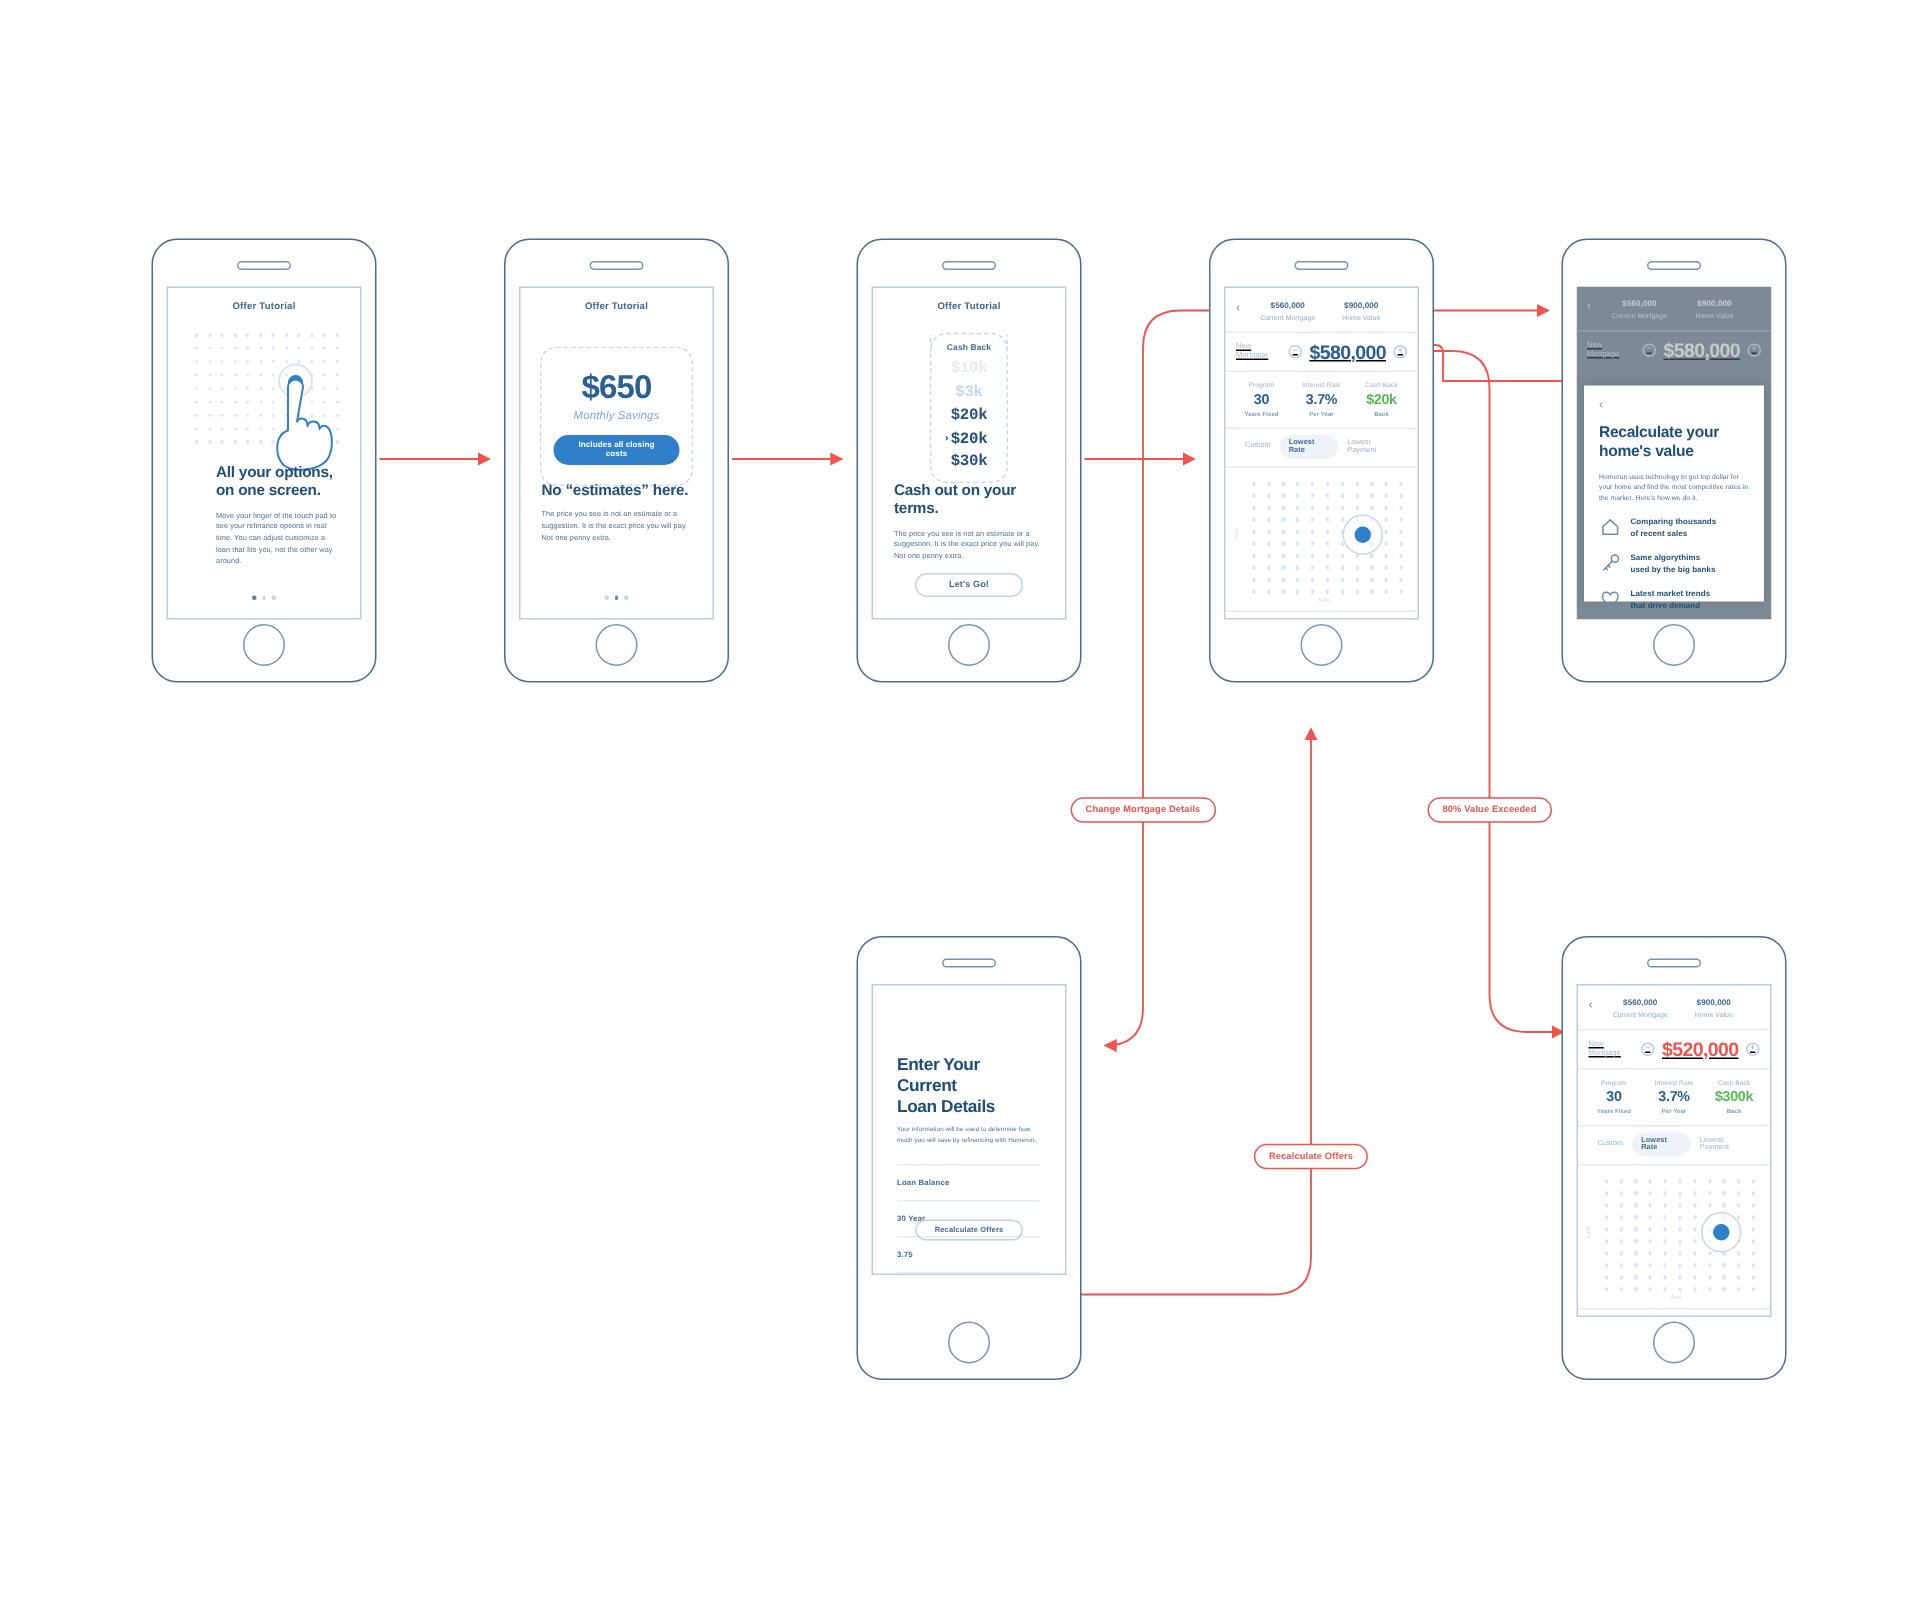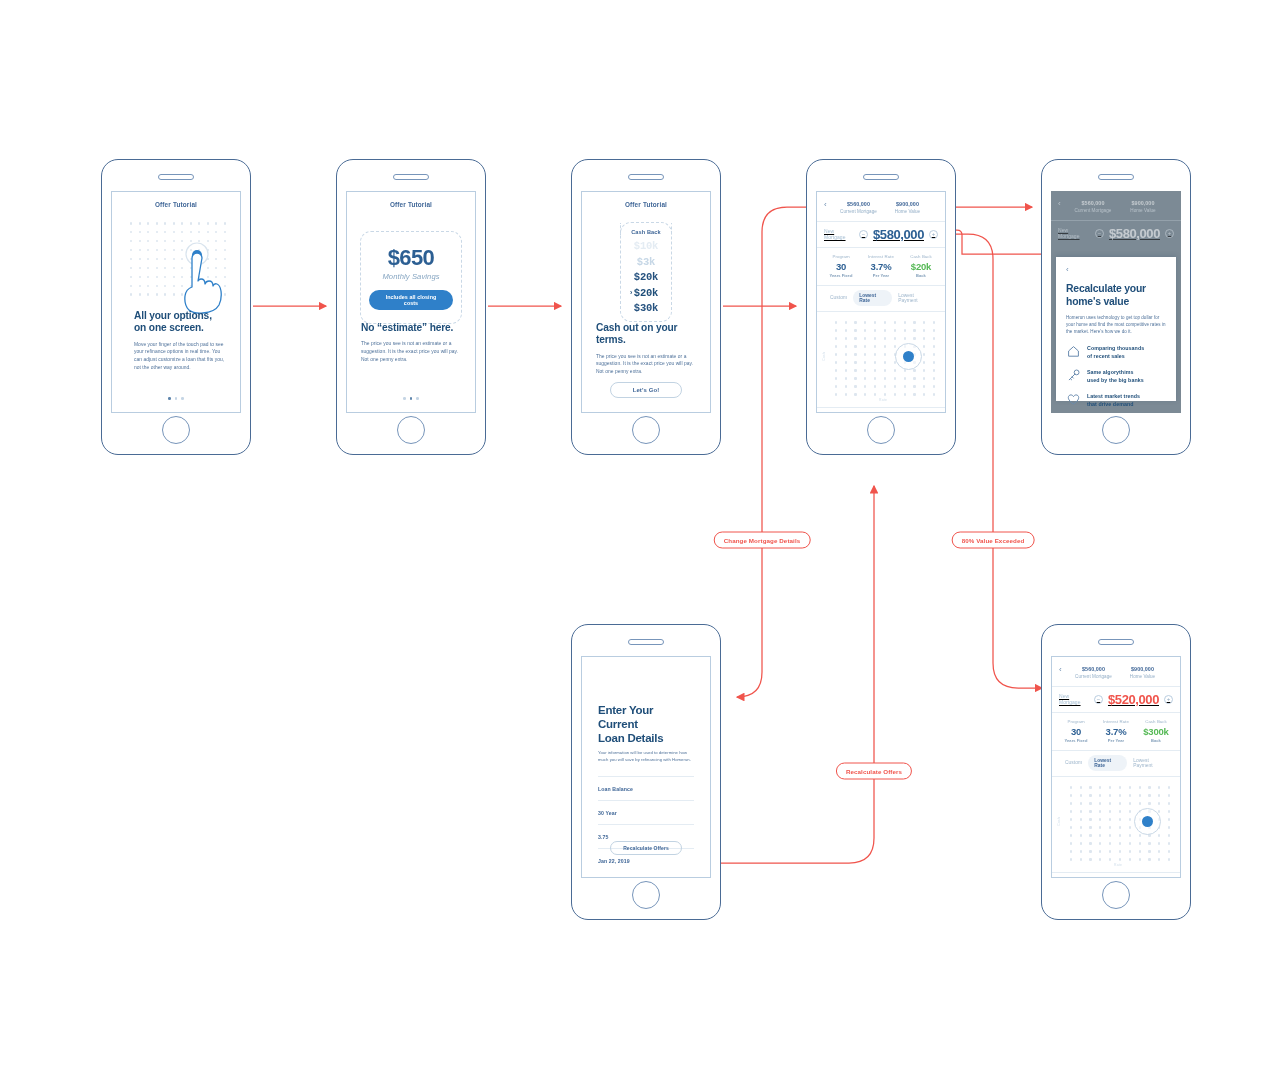--- a/index.html
+++ b/index.html
@@ -307,21 +307,21 @@
           <b></b>
           <b></b>
       </div>
 
       <svg class="hand" style="left:58px;top:50px;" width="70" height="72" viewBox="0 0 70 72">
         <circle cx="27" cy="12" r="11" fill="none" stroke="#d9e4ee" stroke-width="1.2"></circle>
         <path d="M22,13 a5,5 0 1 1 10,0 a5,5 0 1 1 -10,0" fill="#2f80c9"></path>
         <path d="M22,16 L22,45 q-6,2 -7,9 q-1,9 4,14 q5,4 14,3 q12,-1 16,-8 q3,-6 2,-14 q-1,-6 -4,-7 q-3,-1 -4,2 q0,-5 -4,-5 q-3,0 -4,3 q0,-5 -4,-5 q-2,0 -3,2 L32,16 a5,5 0 0 0 -10,0 z" fill="#ffffff" stroke="#2f80c9" stroke-width="1.3" stroke-linejoin="round"></path>
       </svg>
 
-      <div style="position:absolute;left:22px;right:14px;top:118px;">
+      <div style="position:absolute;left:32px;right:14px;top:118px;">
         <div class="head-blue">All your options,</div>
         <div class="head-blue">on one screen.</div>
         <div class="body-blue" style="margin-top:6px;">Move your finger of the touch pad to see your refinance options in real time. You can adjust customize a loan that fits you, not the other way around.</div>
       </div>
 
       <div class="dots-pager" style="position:absolute;left:0;right:0;bottom:12px;">
         <i class="on"></i>
         <i></i>
         <i></i>
       </div>
@@ -336,21 +336,21 @@
 
       <div class="dash-card" style="margin:23px 13px 0;padding:13px 8px 13px;">
         <div class="big-amt">$650</div>
         <div class="amt-sub">Monthly Savings</div>
         <div style="margin-top:9px;">
           <span class="pill-blue">Includes all closing costs</span>
         </div>
       </div>
 
       <div style="position:absolute;left:14px;right:14px;top:130px;">
-        <div class="head-blue">No “estimate” here.</div>
+        <div class="head-blue">No “estimates” here.</div>
         <div class="body-blue" style="margin-top:6px;">The price you see is not an estimate or a suggestion. It is the exact price you will pay. Not one penny extra.</div>
       </div>
 
       <div class="dots-pager" style="position:absolute;left:0;right:0;bottom:12px;">
         <i></i>
         <i class="on"></i>
         <i></i>
       </div>
     </div>
   </div>
@@ -636,21 +636,21 @@
             <span>that drive demand</span>
           </span>
         </div>
       </div>
     </div>
   </div>
 
   <div class="phone" style="left:571px;top:624px;width:150px;height:296px;">
     <div class="speaker" style="top:14px;"></div>
     <div class="homebtn" style="bottom:10px;width:26px;height:26px;"></div>
-    <div class="screen" style="top:31px;height:222px;">
+    <div class="screen" style="top:31px;height:194px;">
       <div style="padding:46px 16px 0;">
         <div class="form-h">Enter Your Current</div>
         <div class="form-h">Loan Details</div>
         <div class="form-p">Your information will be used to determine how much you will save by refinancing with Homerun.</div>
 
         <div style="margin-top:13px;">
           <div class="frow">Loan Balance</div>
           <div class="frow">30 Year</div>
           <div class="frow">3.75</div>
           <div class="frow">Jan 22, 2019</div>

